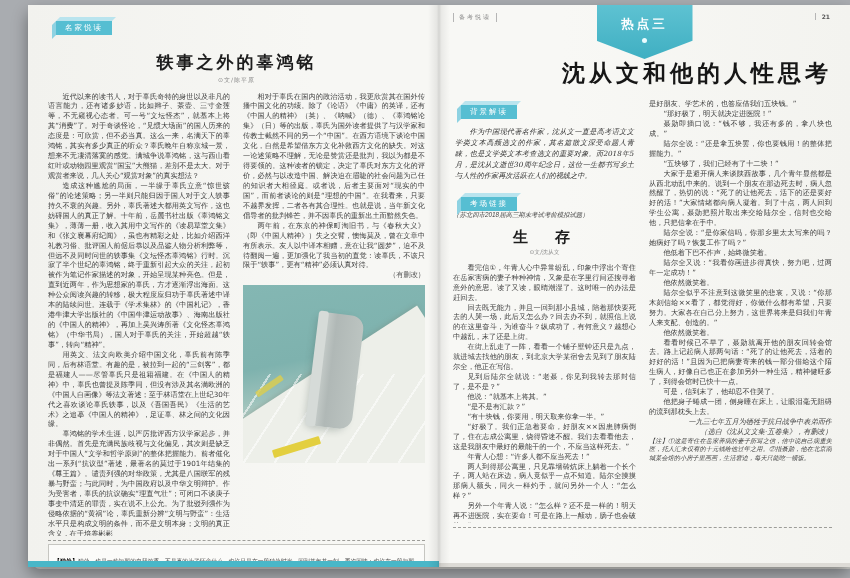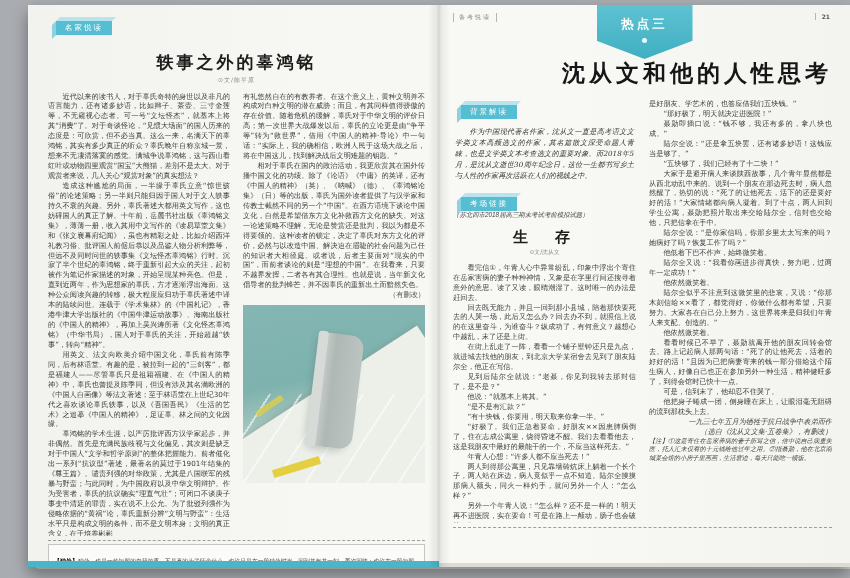--- a/index.html
+++ b/index.html
@@ -107,22 +107,22 @@
     <div class="l-byline">⊙文/陈平原</div>
     <div class="cols cols-left">
       <div class="col">
           <p>近代以来的读书人，对于辜氏奇特的身世以及非凡的语言能力，还有诸多妙语，比如辫子、茶壶、三寸金莲等，不无窥视心态者。可一号“文坛怪杰”，就基本上将其“消费”了。对于奇谈怪论，“见惯大场面”的国人历来的态度是：可欣赏，但不必当真。这么一来，名满天下的辜鸿铭，其实有多少真正的听众？辜氏晚年自称京城一景，想来不无凄清落寞的感觉。满城争说辜鸿铭，这与西山看红叶或动物园里观赏“国宝”大熊猫，差别不是太大。对于观赏者来说，几人关心“观赏对象”的真实想法？</p>
           <p>造成这种尴尬的局面，一半缘于辜氏立意“惊世骇俗”的论述策略；另一半则只能归因于国人对于文人轶事持久不衰的兴趣。另外，辜氏著述大都用英文写作，这也妨碍国人的真正了解。十年前，岳麓书社出版《辜鸿铭文集》，薄薄一册，收入其用中文写作的《读易草堂文集》和《张文襄幕府纪闻》，虽也有精彩之处，比如介绍西洋礼教习俗、批评国人前倨后恭以及品鉴人物分析利弊等，但远不及同时问世的轶事集《文坛怪杰辜鸿铭》行时。沉寂了半个世纪的辜鸿铭，终于重新引起大众的关注，起初被作为笔记作家描述的对象，开始呈现某种亮色。但是，直到近两年，作为思想家的辜氏，方才逐渐浮出海面。这种公众阅读兴趣的转移，极大程度应归功于辜氏著述中译本的陆续问世。连载于《学术集林》的《中国札记》，香港牛津大学出版社的《中国牛津运动故事》、海南出版社的《中国人的精神》，再加上吴兴涛所著《文化怪杰辜鸿铭》（中华书局），国人对于辜氏的关注，开始超越“轶事”，转向“精神”。</p>
           <p>用英文、法文向欧美介绍中国文化，辜氏前有陈季同，后有林语堂。有趣的是，被拉到一起的“三剑客”，都是福建人——尽管辜氏只是祖籍福建。在《中国人的精神》中，辜氏也曾提及陈季同，但没有涉及其名满欧洲的《中国人自画像》等法文著述；至于林语堂在上世纪30年代之喜欢谈论辜氏轶事，以及《吾国吾民》《生活的艺术》之追摹《中国人的精神》，足证辜、林之间的文化因缘。</p>
           <p>辜鸿铭的学术生涯，以严厉批评西方汉学家起步，并非偶然。首先是充满民族歧视与文化偏见，其次则是缺乏对于中国人“文学和哲学原则”的整体把握能力。前者催化出一系列“抗议型”著述，最著名的莫过于1901年结集的《尊王篇》。谴责列强的对华政策，尤其是八国联军的残暴与野蛮；与此同时，为中国政府以及中华文明辩护。作为受害者，辜氏的抗议确实“理直气壮”；可闭口不谈庚子事变中清廷的罪责，实在说不上公允。为了批驳列强作为侵略依据的“黄祸”论，辜氏重新分辨“文明与野蛮”：生活水平只是构成文明的条件，而不是文明本身；文明的真正含义，在于培养彬彬</p>
         </div>
       <div class="col">
         <div>
-            <p class="cont">有礼悠然自在的有教养者。在这个意义上，黄种文明并不构成对白种文明的潜在威胁；而且，有其同样值得骄傲的存在价值。随着危机的缓解，辜氏对于中华文明的评价日高；第一次世界大战爆发以后，辜氏的立论更是由“争平等”转为“救世界”，借用《中国人的精神·导论》中一句话：“实际上，我的确相信，欧洲人民于这场大战之后，将在中国这儿，找到解决战后文明难题的钥匙。”</p>
             <p>相对于辜氏在国内的政治活动，我更欣赏其在国外传播中国文化的功绩。除了《论语》《中庸》的英译，还有《中国人的精神》（英）、《呐喊》（德）、《辜鸿铭论集》（日）等的出版，辜氏为国外读者提供了与汉学家和传教士截然不同的另一个“中国”。在西方语境下谈论中国文化，自然是希望借东方文化补救西方文化的缺失。对这一论述策略不理解，无论是赞赏还是批判，我以为都是不得要领的。这种读者的锁定，决定了辜氏对东方文化的评价，必然与以改造中国、解决迫在眉睫的社会问题为己任的知识者大相径庭。或者说，后者主要面对“现实的中国”，而前者谈论的则是“理想的中国”。在我看来，只要不越界发挥，二者各有其合理性。也就是说，当年新文化倡导者的批判锋芒，并不因辜氏的重新出土而黯然失色。</p>
+            <p>两年前，在东京的神保町淘旧书，与《春秋大义》（即《中国人精神》）失之交臂，懊悔莫及，曾在文章中有所表示。友人以中译本相赠，意在让我“圆梦”，迫不及待翻阅一遍，更加强化了我当初的直觉：读辜氏，不该只限于“轶事”，更有“精神”必须认真对待。</p>
             <p class="right">（有删改）</p>
           </div>
         <div class="photo">
           <div class="eraser"></div>
           <div class="chalk"></div>
           <div class="chalk2"></div>
         </div>
       </div>
     </div>
     <div class="dashrule"></div>
@@ -161,21 +161,21 @@
             <p>“好极了。我们正急着要命，好朋友××因患肺病倒了，住在志成公寓里，烧得昏迷不醒。我们去看看他去，这是我朋友中最好的最能干的一个，不应当这样死去。”</p>
             <p>年青人心想：“许多人都不应当死去！”</p>
             <p>两人到得那公寓里，只见靠墙砖炕床上躺着一个长个子，两人站在床边，病人竟似乎一点不知道。陆尔全摸摸那病人额头，同火一样灼手，就问另外一个人：“怎么样？”</p>
             <p>另外一个年青人说：“怎么样？还不是一样的！明天再不进医院，实在要命！可是在路上一颠动，肠子也会破的。”</p>
           </div>
       </div>
       <div class="col">
           <p class="cont">是好朋友、学艺术的，也答应借我们五块钱。”</p>
           <p>“那好极了，明天就决定进医院！”</p>
           <p>聂勋即插口说：“钱不够，我还有多的，拿八块也成。”</p>
-          <p>陆尔全说：“还是拿五块罢，还有诸多妙语！这钱应当是够了。”</p>
+          <p>陆尔全说：“还是拿五块罢，你也要钱用！的整体把握能力。”</p>
           <p>“五块够了，我们已经有了十二块！”</p>
           <p>大家于是避开病人来谈陕西故事，几个青年显然都是从西北动乱中来的。说到一个朋友在那边死去时，病人忽然醒了，热切的说：“死了的让他死去，活下的还是要好好的活！”大家情绪都向病人凝着。到了十点，两人回到学生公寓，聂勋把照片取出来交给陆尔全，信封也交给他，只把信拿在手中。</p>
           <p>陆尔全说：“是你家信吗，你那乡里太太写来的吗？她病好了吗？恢复工作了吗？”</p>
           <p>他低着下巴不作声，始终微笑着。</p>
           <p>陆尔全又说：“我看你画进步得真快，努力吧，过两年一定成功！”</p>
           <p>他依然微笑着。</p>
           <p>陆尔全似乎不注意到这微笑里的悲哀，又说：“你那木刻信给××看了，都觉得好，你做什么都有希望，只要努力。大家各在自己分上努力，这世界将来是归我们年青人来支配、创造的。”</p>
           <p>他依然微笑着。</p>
           <p>看看时候已不早了，聂勋就离开他的朋友回转会馆去。路上记起病人那两句话：“死了的让他死去，活着的好好的活！”且因为已把病妻寄来的钱一部分借给这个陌生病人，好像自己也正在参加另外一种生活，精神健旺多了，到得会馆时已快十一点。</p>
           <p>可是，信到末了，他却忍不住哭了。</p>

